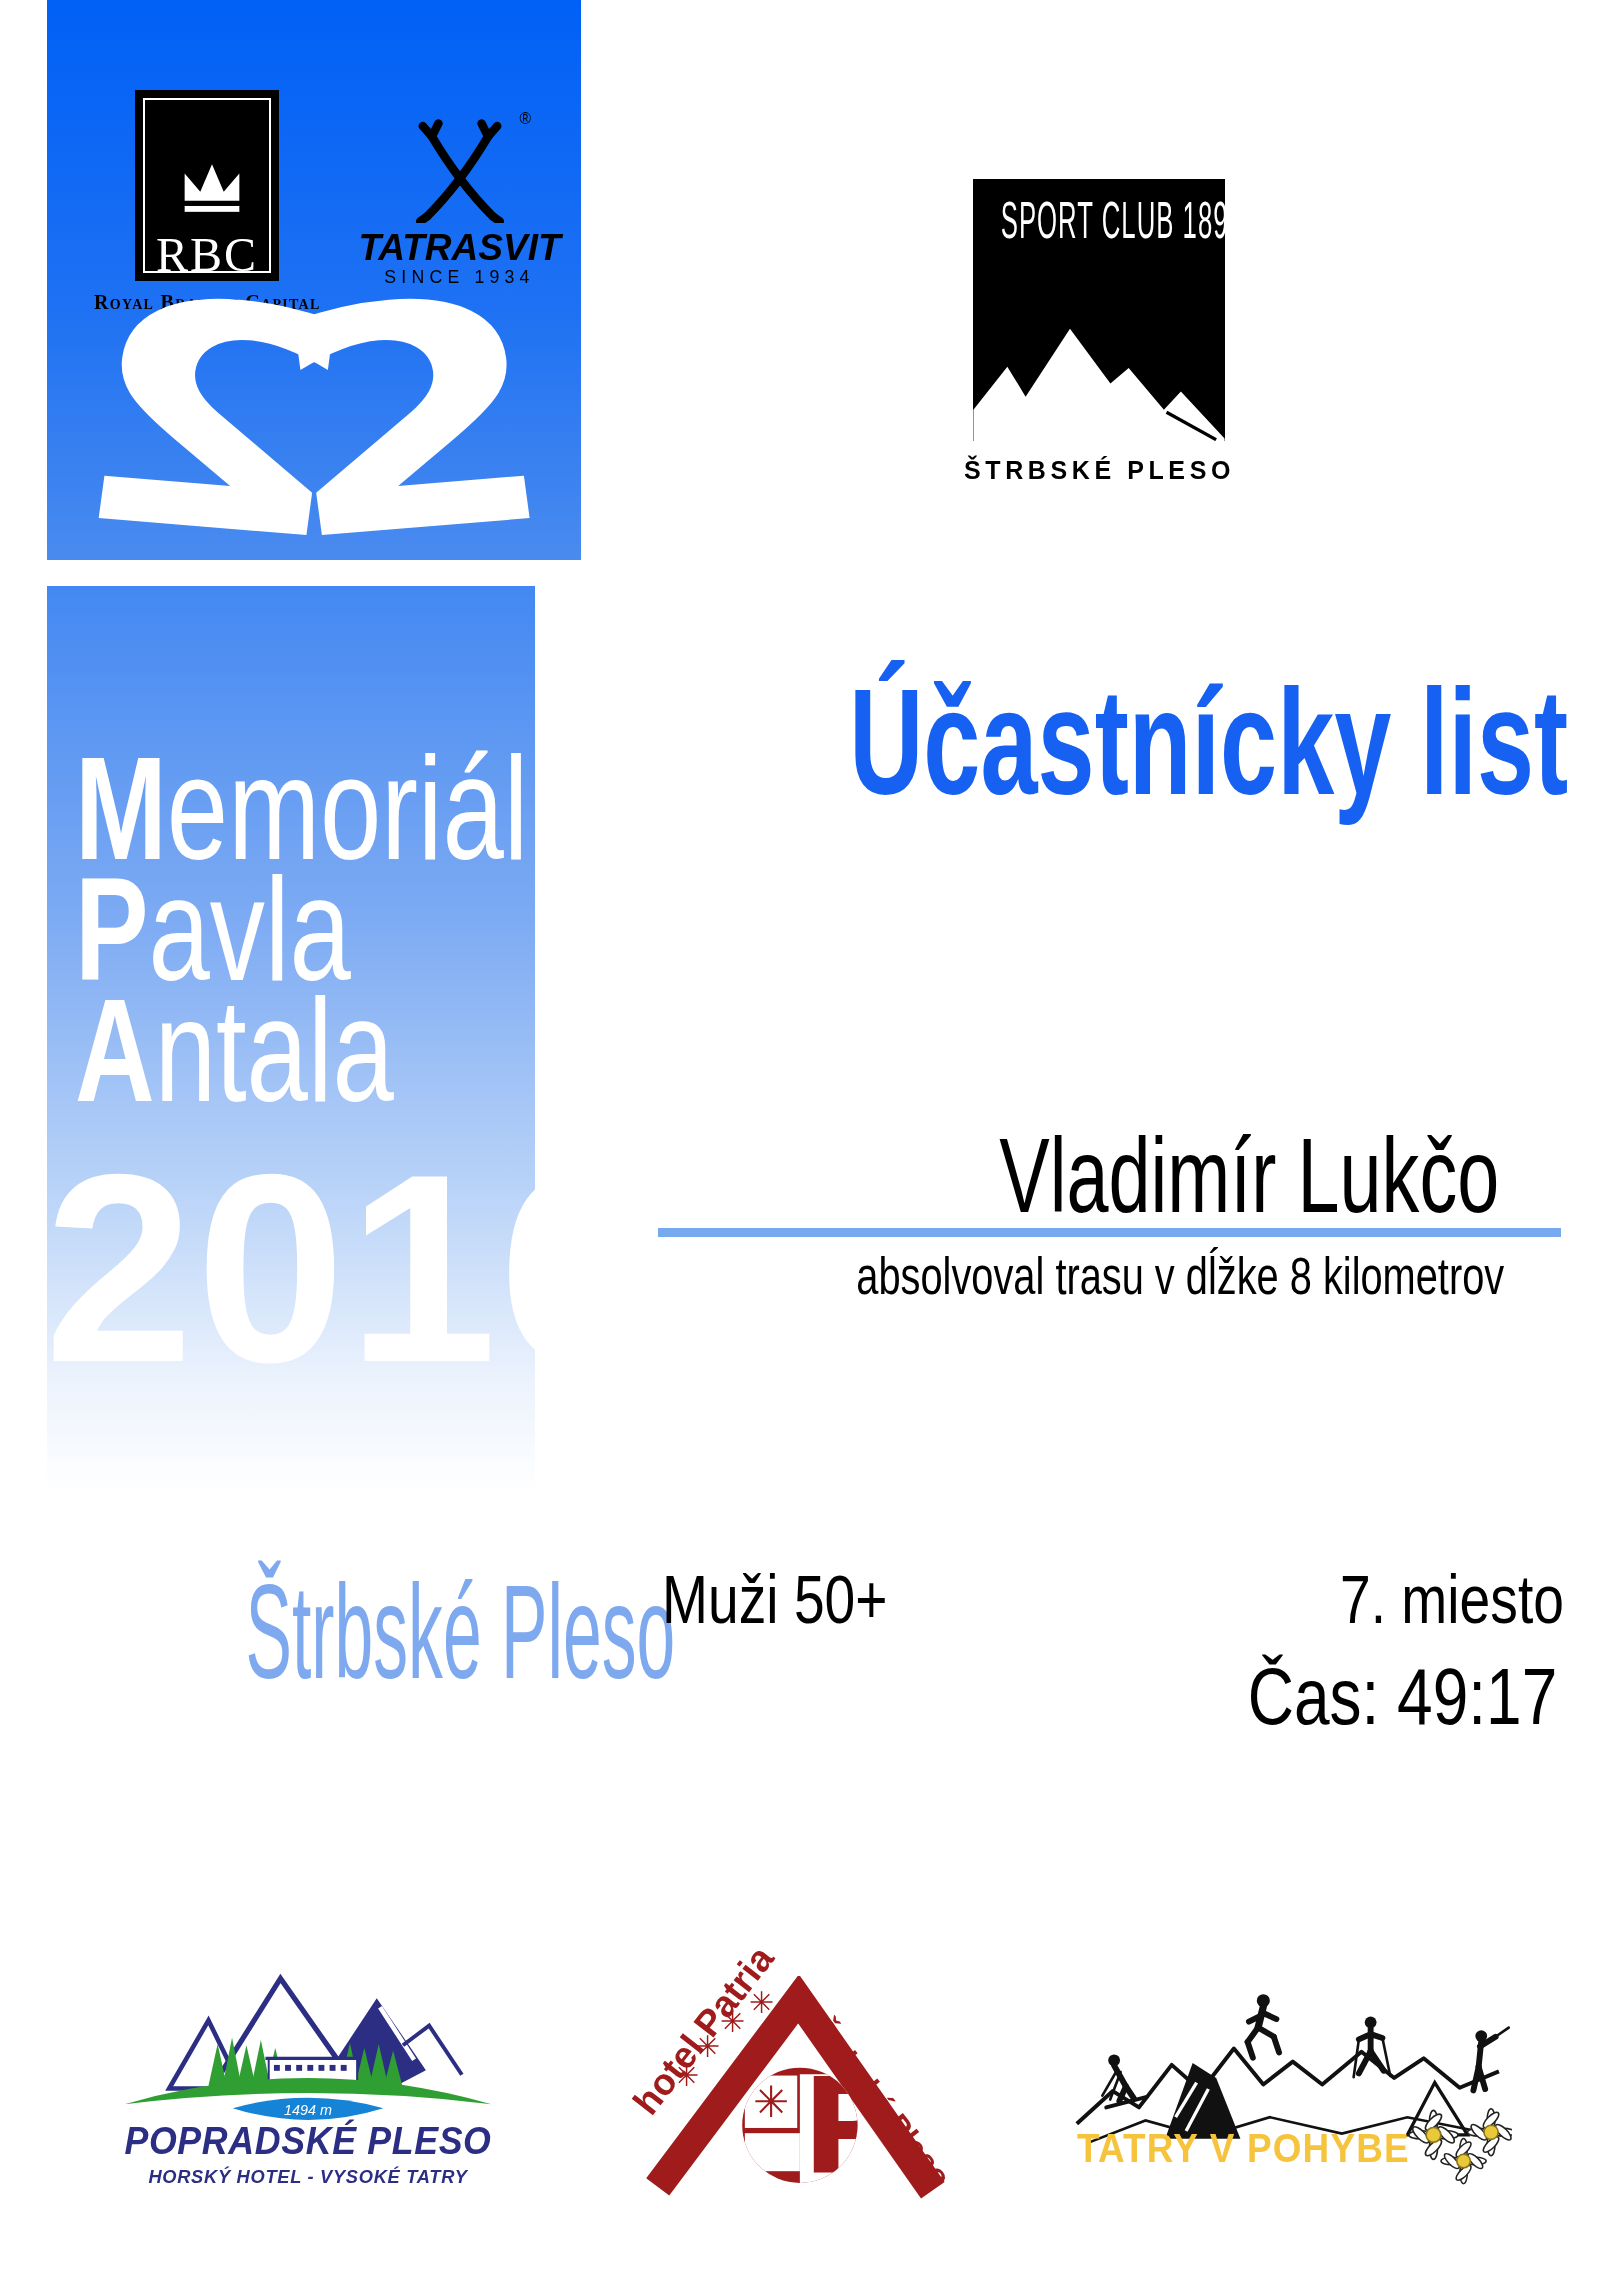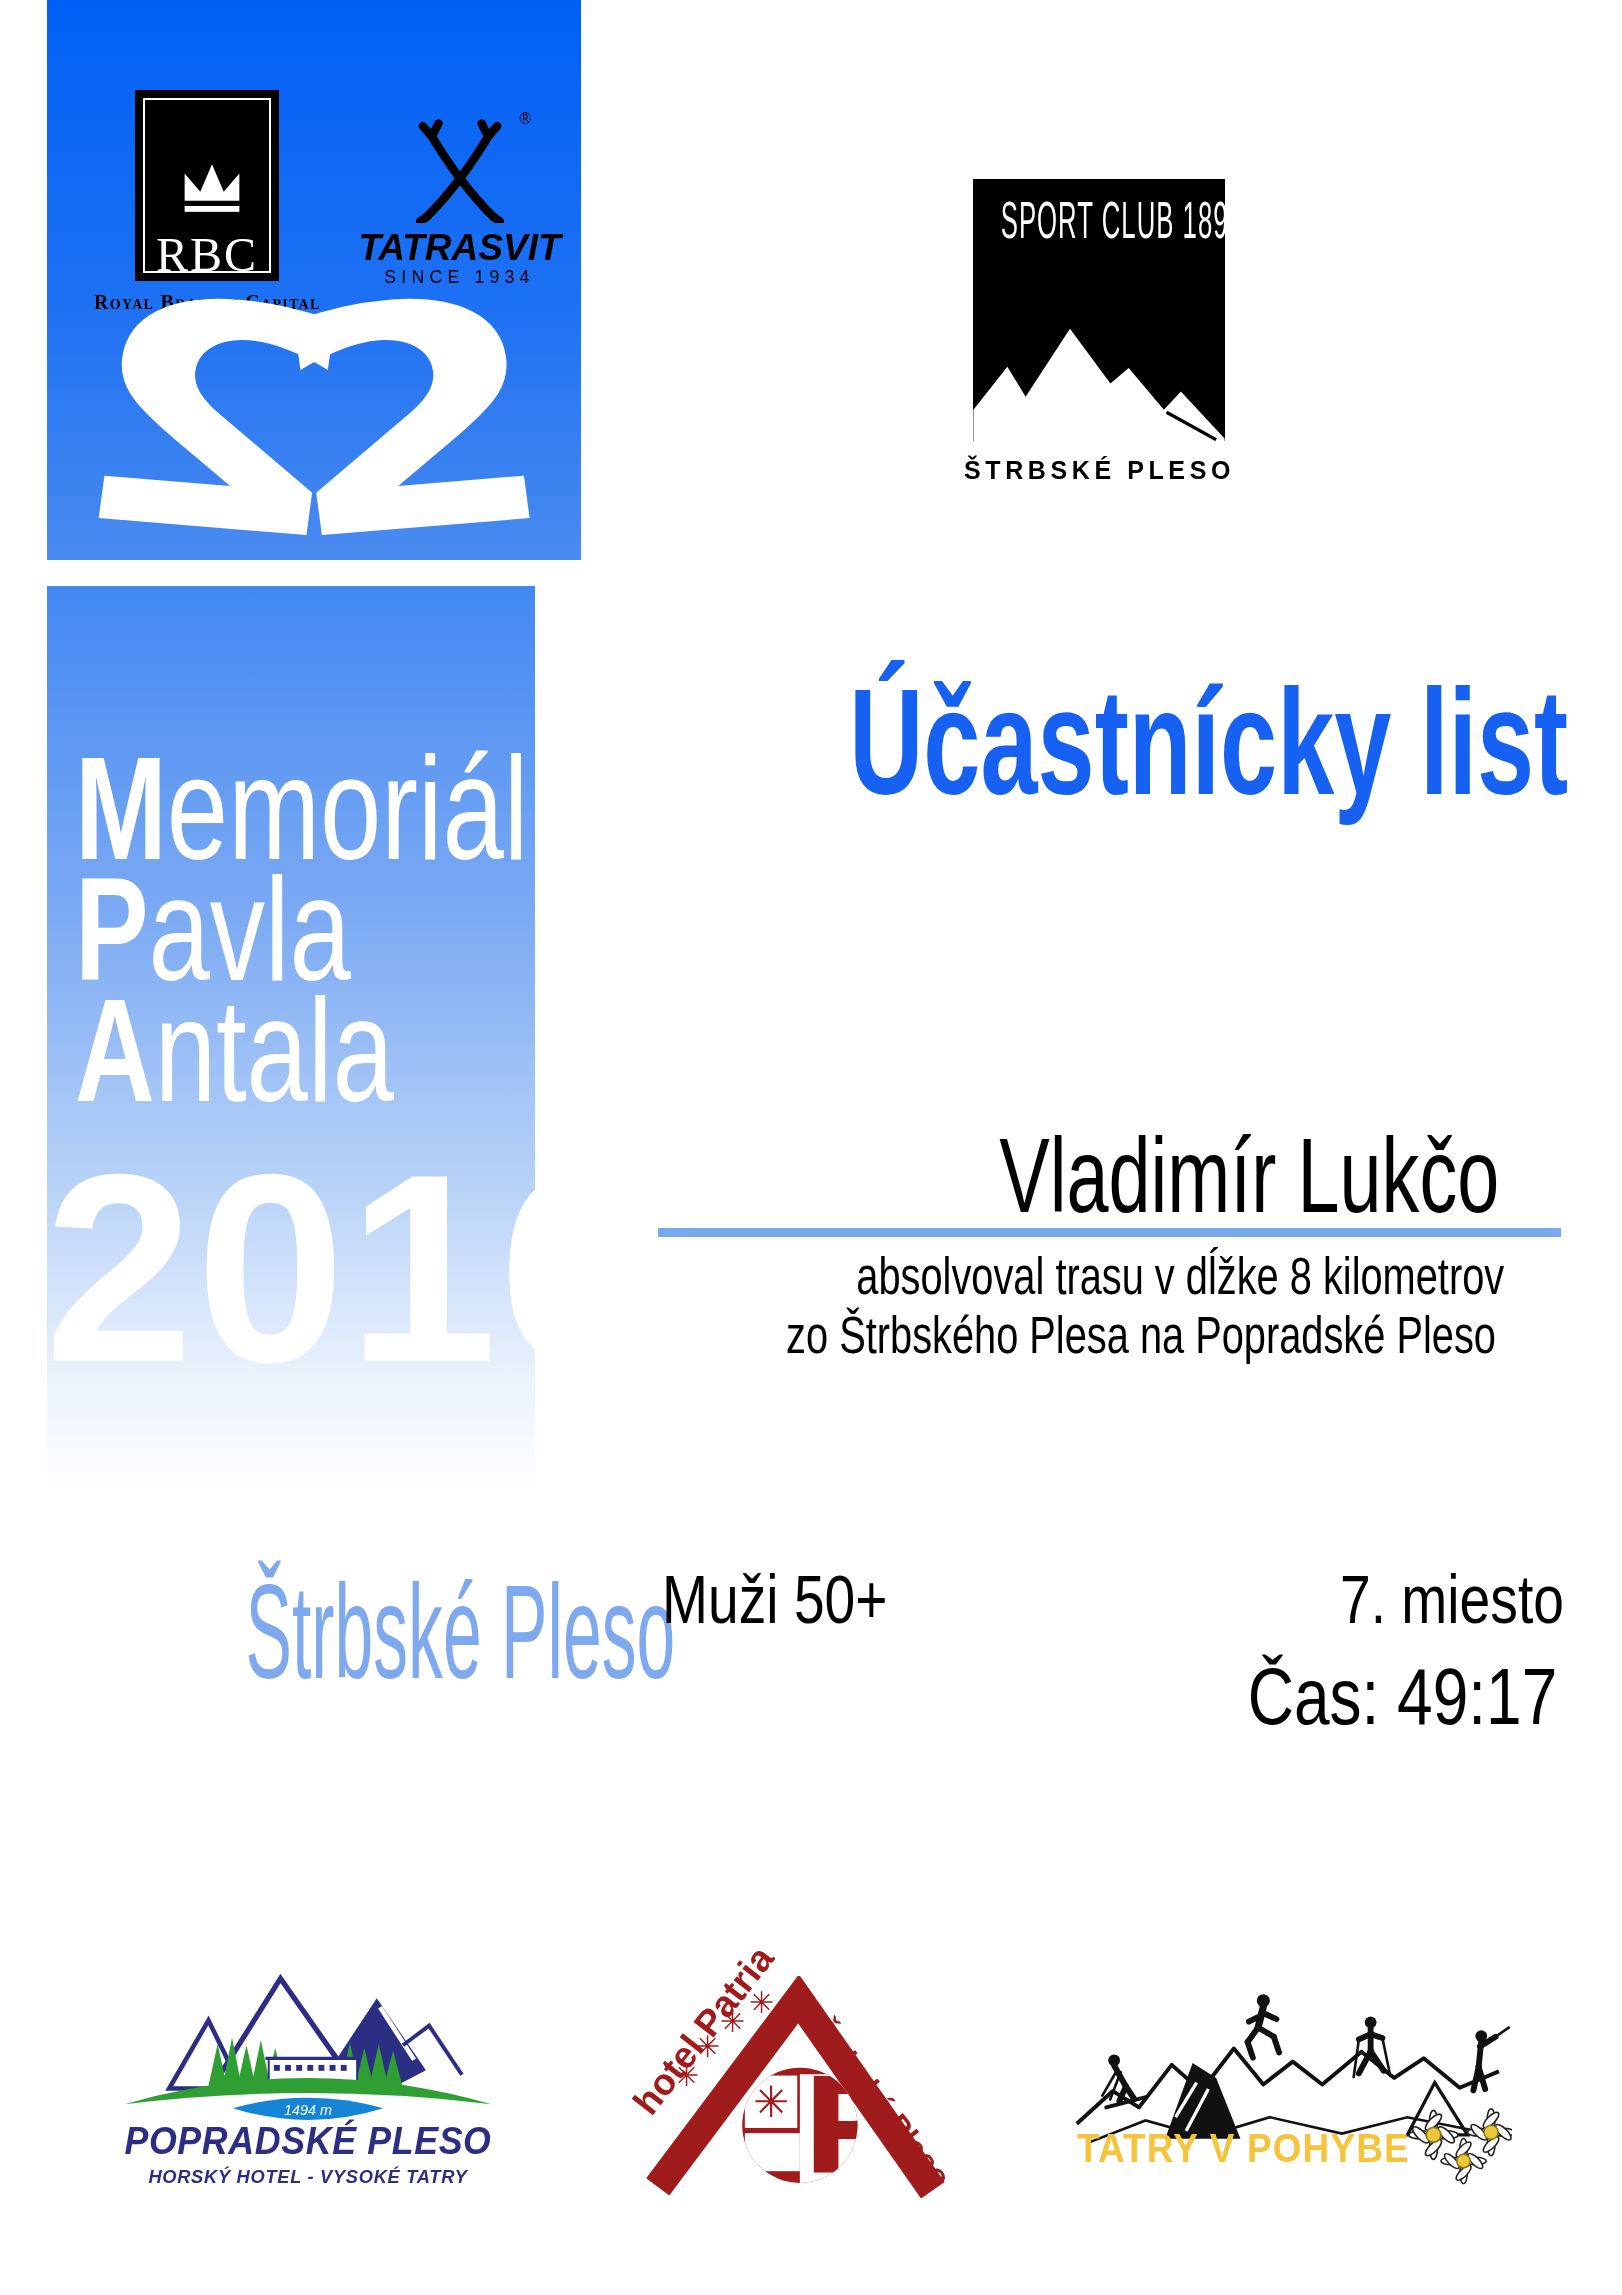--- a/index.html
+++ b/index.html
@@ -191,23 +191,20 @@
 
   <div class="abs c-center participant">
     <span class="sc">Vladimír Lukčo</span>
   </div>
 
   <div class="abs divider"></div>
 
   <div class="abs c-center desc1">
     <span class="sc">absolvoval trasu v dĺžke 8 kilometrov</span>
   </div>
-  <div class="abs c-center desc2">
-    <span class="sc">zo Štrbského Plesa na Popradské Pleso</span>
-  </div>
 
   <div class="abs category">
     <span class="sc">Muži 50+</span>
   </div>
   <div class="abs row-right">
     <span class="sc">7. miesto</span>
   </div>
   <div class="abs c-center time">
     <span class="sc">Čas: 49:17</span>
   </div>

